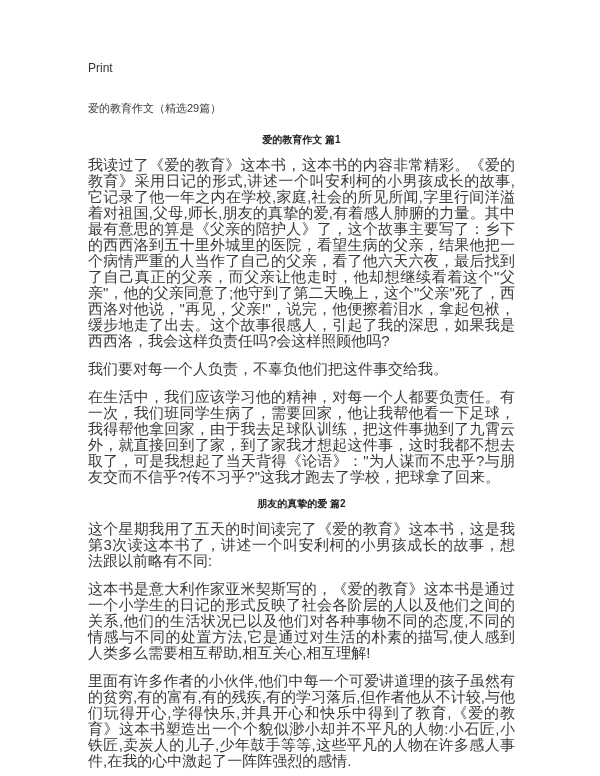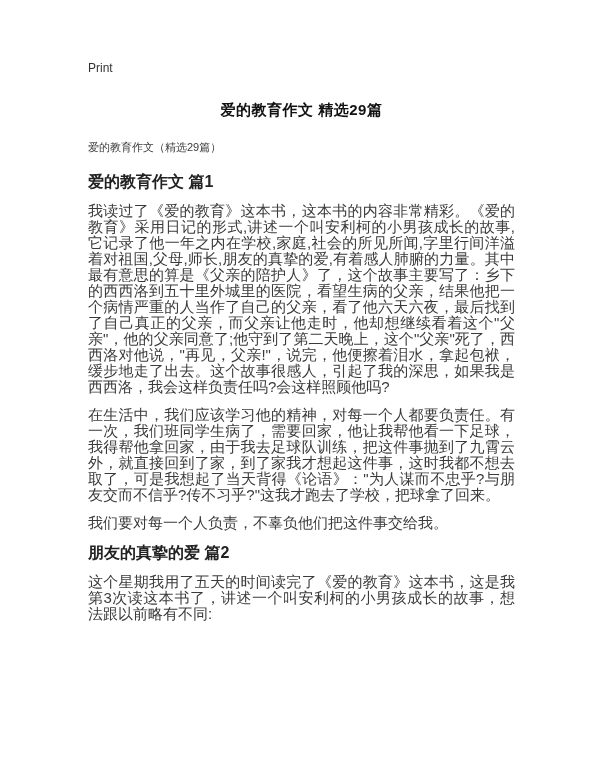--- a/index.html
+++ b/index.html
@@ -32,54 +32,56 @@
     color: #111111;
     margin-bottom: 20px;
     letter-spacing: 0.5px;
   }
   .doc-subtitle {
     font-size: 11px;
     color: #3a3a3a;
     margin-bottom: 17px;
   }
   .section-heading {
-    font-size: 16px;
+    font-size: 10px;
     font-weight: bold;
     color: #222222;
     margin-bottom: 10px;
     margin-top: 4px;
+    text-align: center;
   }
   .para {
     font-size: 15px;
     line-height: 16px;
     color: #3a3a3a;
     margin-bottom: 12px;
     text-align: justify;
     word-break: break-all;
   }
   .section { margin-bottom: 6px; }
 </style>
 </head>
 <body>
 
 <div class="page">
   <div class="content">
 
     <div class="print-link">Print</div>
 
-    <h1 class="doc-title">爱的教育作文 精选29篇</h1>
 
     <div class="doc-subtitle">爱的教育作文（精选29篇）</div>
 
     <div class="section">
       <h2 class="section-heading">爱的教育作文 篇1</h2>
       <p class="para">我读过了《爱的教育》这本书，这本书的内容非常精彩。《爱的教育》采用日记的形式,讲述一个叫安利柯的小男孩成长的故事,它记录了他一年之内在学校,家庭,社会的所见所闻,字里行间洋溢着对祖国,父母,师长,朋友的真挚的爱,有着感人肺腑的力量。其中最有意思的算是《父亲的陪护人》了，这个故事主要写了：乡下的西西洛到五十里外城里的医院，看望生病的父亲，结果他把一个病情严重的人当作了自己的父亲，看了他六天六夜，最后找到了自己真正的父亲，而父亲让他走时，他却想继续看着这个"父亲"，他的父亲同意了;他守到了第二天晚上，这个"父亲"死了，西西洛对他说，"再见，父亲!"，说完，他便擦着泪水，拿起包袱，缓步地走了出去。这个故事很感人，引起了我的深思，如果我是西西洛，我会这样负责任吗?会这样照顾他吗?</p>
+      <p class="para">我们要对每一个人负责，不辜负他们把这件事交给我。</p>
       <p class="para">在生活中，我们应该学习他的精神，对每一个人都要负责任。有一次，我们班同学生病了，需要回家，他让我帮他看一下足球，我得帮他拿回家，由于我去足球队训练，把这件事抛到了九霄云外，就直接回到了家，到了家我才想起这件事，这时我都不想去取了，可是我想起了当天背得《论语》："为人谋而不忠乎?与朋友交而不信乎?传不习乎?"这我才跑去了学校，把球拿了回来。</p>
-      <p class="para">我们要对每一个人负责，不辜负他们把这件事交给我。</p>
     </div>
 
     <div class="section">
       <h2 class="section-heading">朋友的真挚的爱 篇2</h2>
       <p class="para">这个星期我用了五天的时间读完了《爱的教育》这本书，这是我第3次读这本书了，讲述一个叫安利柯的小男孩成长的故事，想法跟以前略有不同:</p>
+      <p class="para">这本书是意大利作家亚米契斯写的，《爱的教育》这本书是通过一个小学生的日记的形式反映了社会各阶层的人以及他们之间的关系,他们的生活状况已以及他们对各种事物不同的态度,不同的情感与不同的处置方法,它是通过对生活的朴素的描写,使人感到人类多么需要相互帮助,相互关心,相互理解!</p>
+      <p class="para">里面有许多作者的小伙伴,他们中每一个可爱讲道理的孩子虽然有的贫穷,有的富有,有的残疾,有的学习落后,但作者他从不计较,与他们玩得开心,学得快乐,并具开心和快乐中得到了教育,《爱的教育》这本书塑造出一个个貌似渺小却并不平凡的人物:小石匠,小铁匠,卖炭人的儿子,少年鼓手等等,这些平凡的人物在许多感人事件,在我的心中激起了一阵阵强烈的感情.</p>
     </div>
 
   </div>
 </div>
 
 </body></html>

